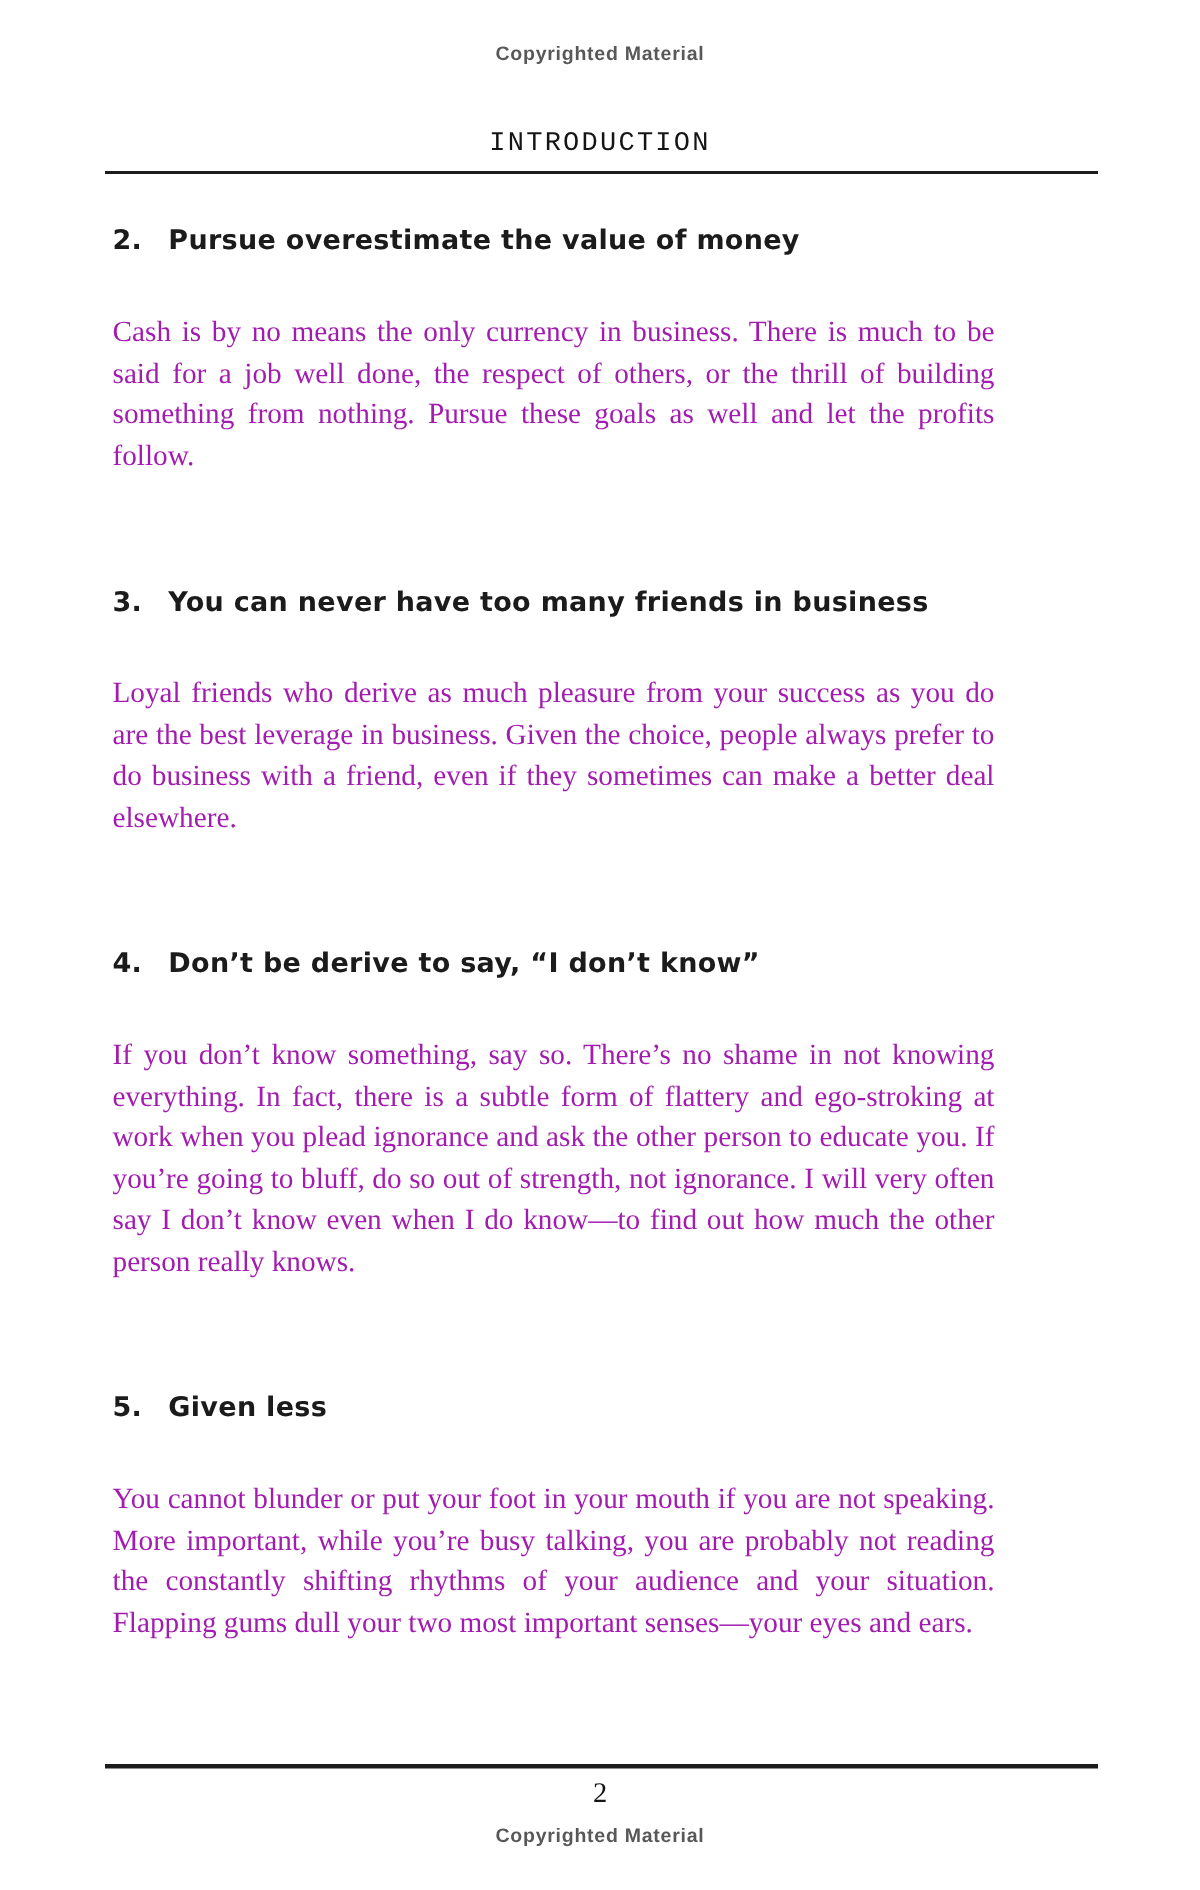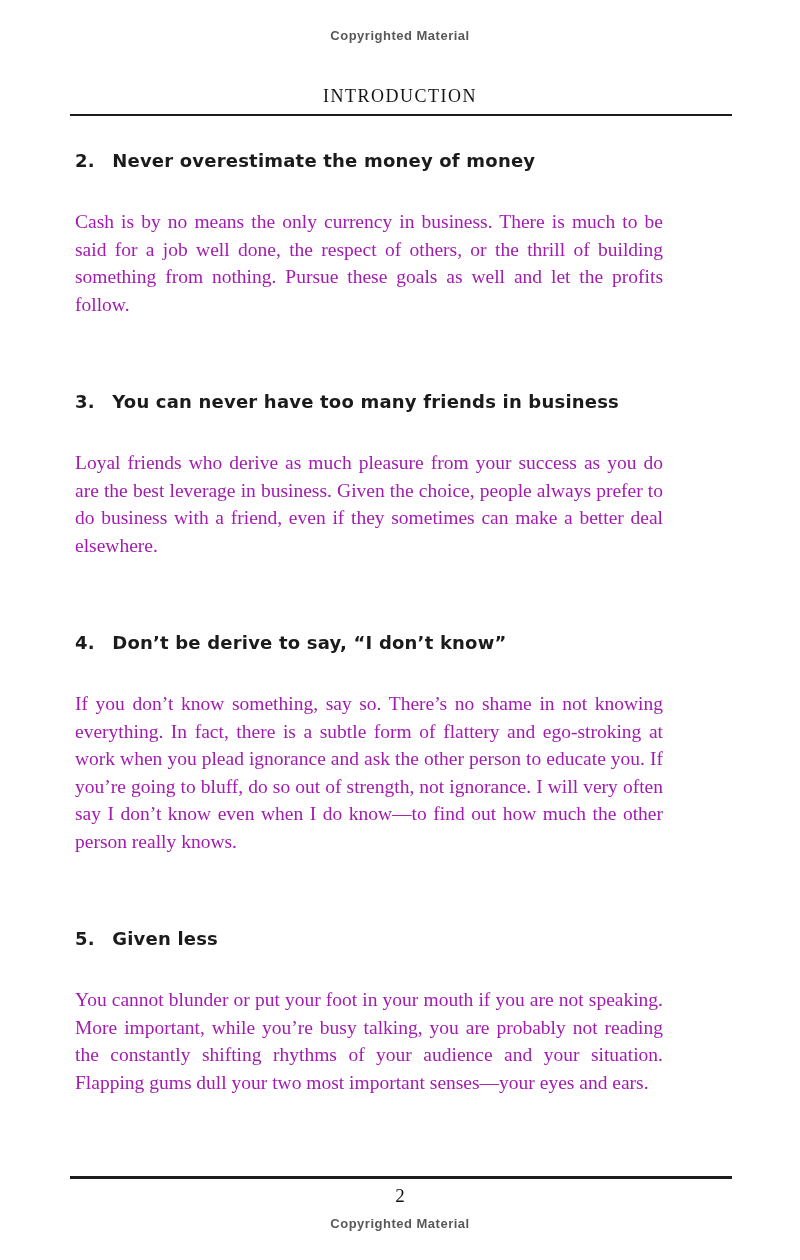--- a/index.html
+++ b/index.html
@@ -29,21 +29,21 @@
     font-weight: bold;
   }
   .copy-top { top: 28px; }
   .copy-bottom { top: 1216px; }
   .running-header {
     position: absolute;
     top: 86px;
     left: 0;
     width: 100%;
     text-align: center;
-    font-family: Liberation Serif, serif;
+    font-family: Liberation Mono, monospace;
     font-size: 18px;
     letter-spacing: 1.5px;
     color: #141414;
   }
   .rule {
     position: absolute;
     left: 70px;
     width: 662px;
     border: 0;
     border-top: 2px solid #1c1c1c;
@@ -102,21 +102,21 @@
 
   <div class="running-header">INTRODUCTION</div>
 
   <div class="rule rule-top"></div>
 
   <div class="content">
 
     <div class="section">
       <h2 class="section-heading">
         <span class="sec-num">2.</span>
-        <span class="sec-title">Never overestimate the money of money</span>
+        <span class="sec-title">Pursue overestimate the value of money</span>
       </h2>
       <p class="section-body">Cash is by no means the only currency in business. There is much to be said for a job well done, the respect of others, or the thrill of building something from nothing. Pursue these goals as well and let the profits follow.</p>
     </div>
 
     <div class="section">
       <h2 class="section-heading">
         <span class="sec-num">3.</span>
         <span class="sec-title">You can never have too many friends in business</span>
       </h2>
       <p class="section-body">Loyal friends who derive as much pleasure from your success as you do are the best leverage in business. Given the choice, people always prefer to do business with a friend, even if they sometimes can make a better deal elsewhere.</p>

